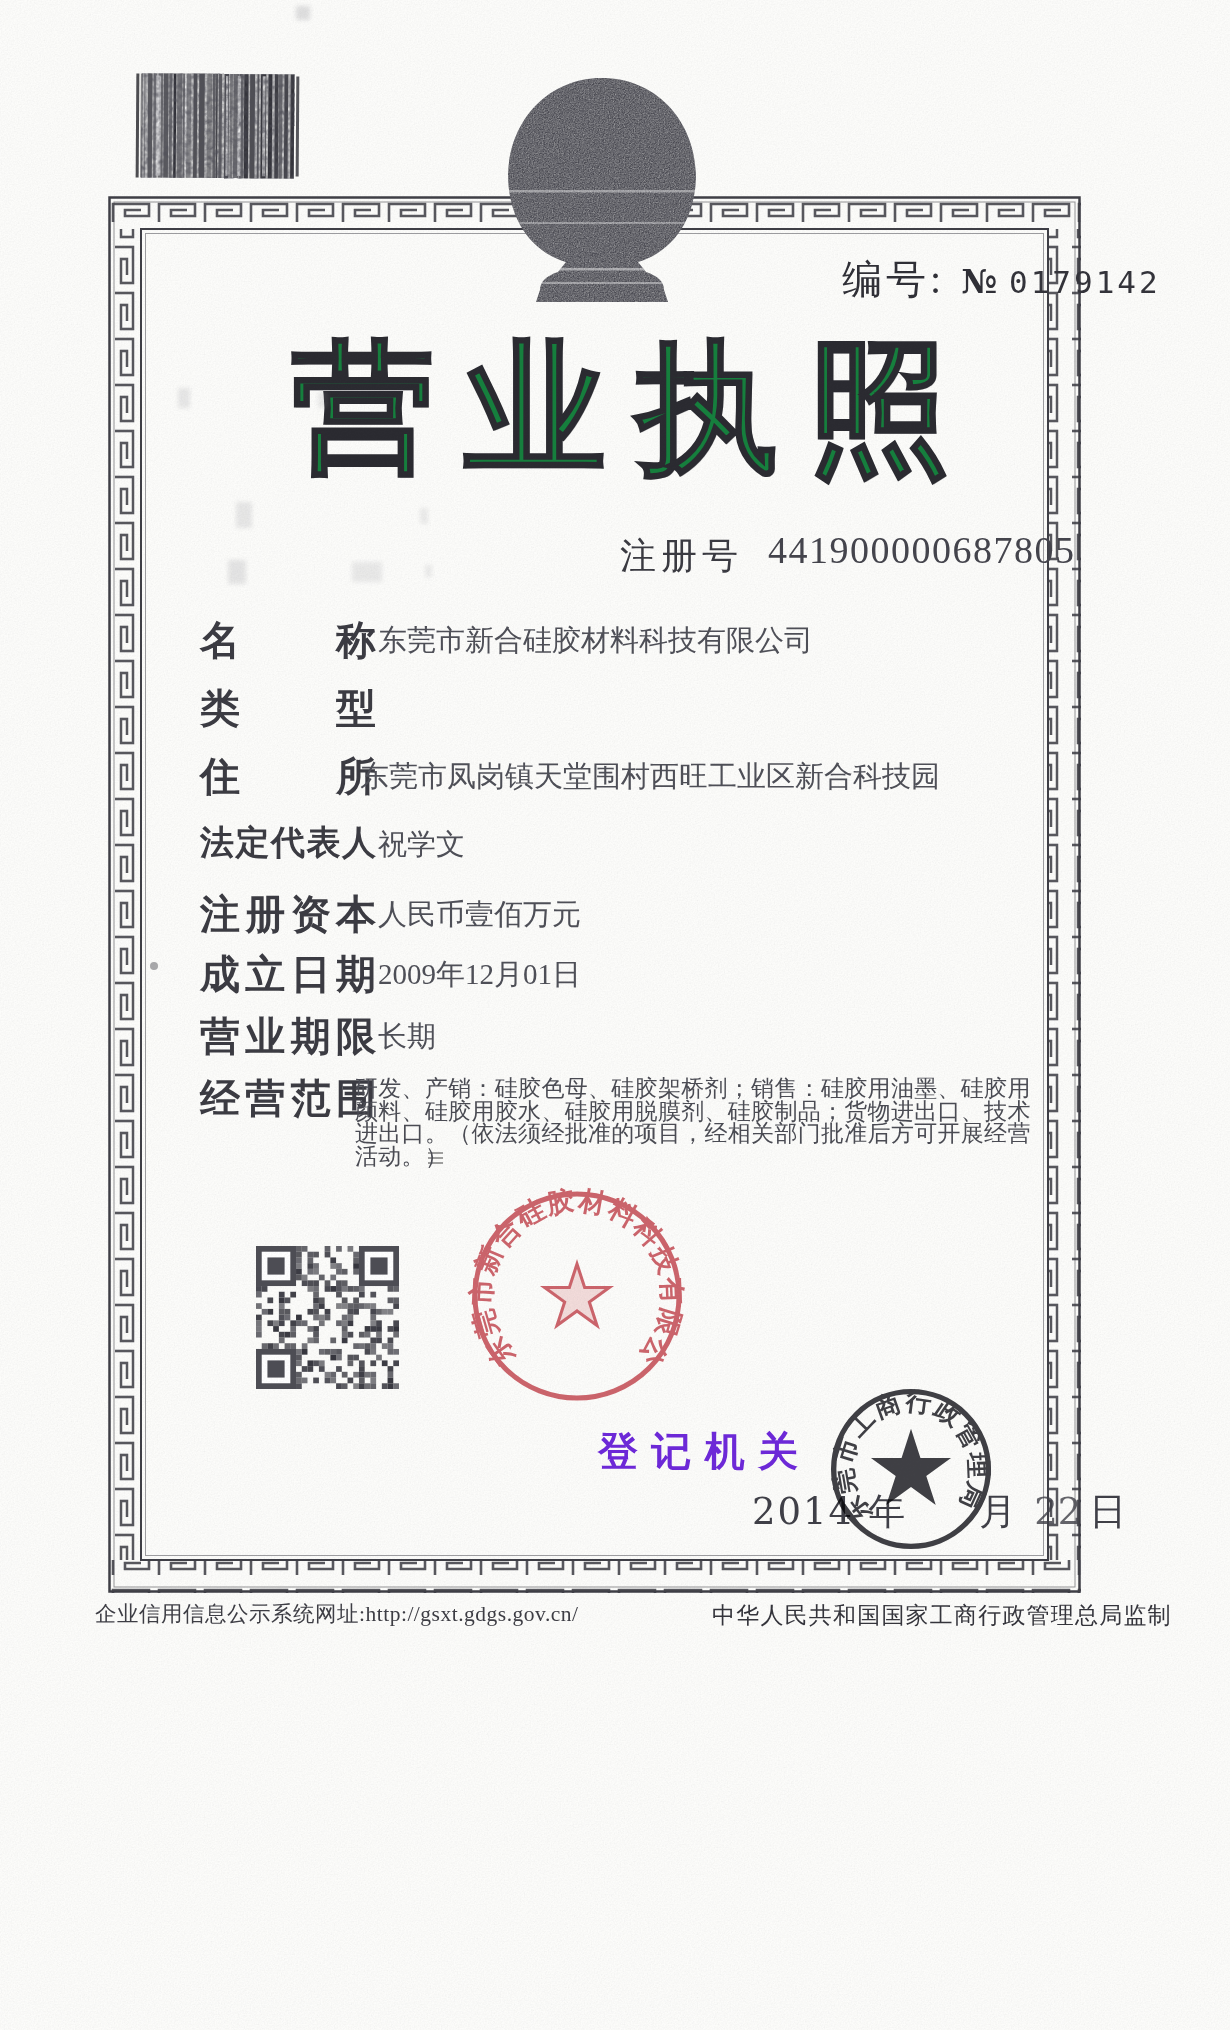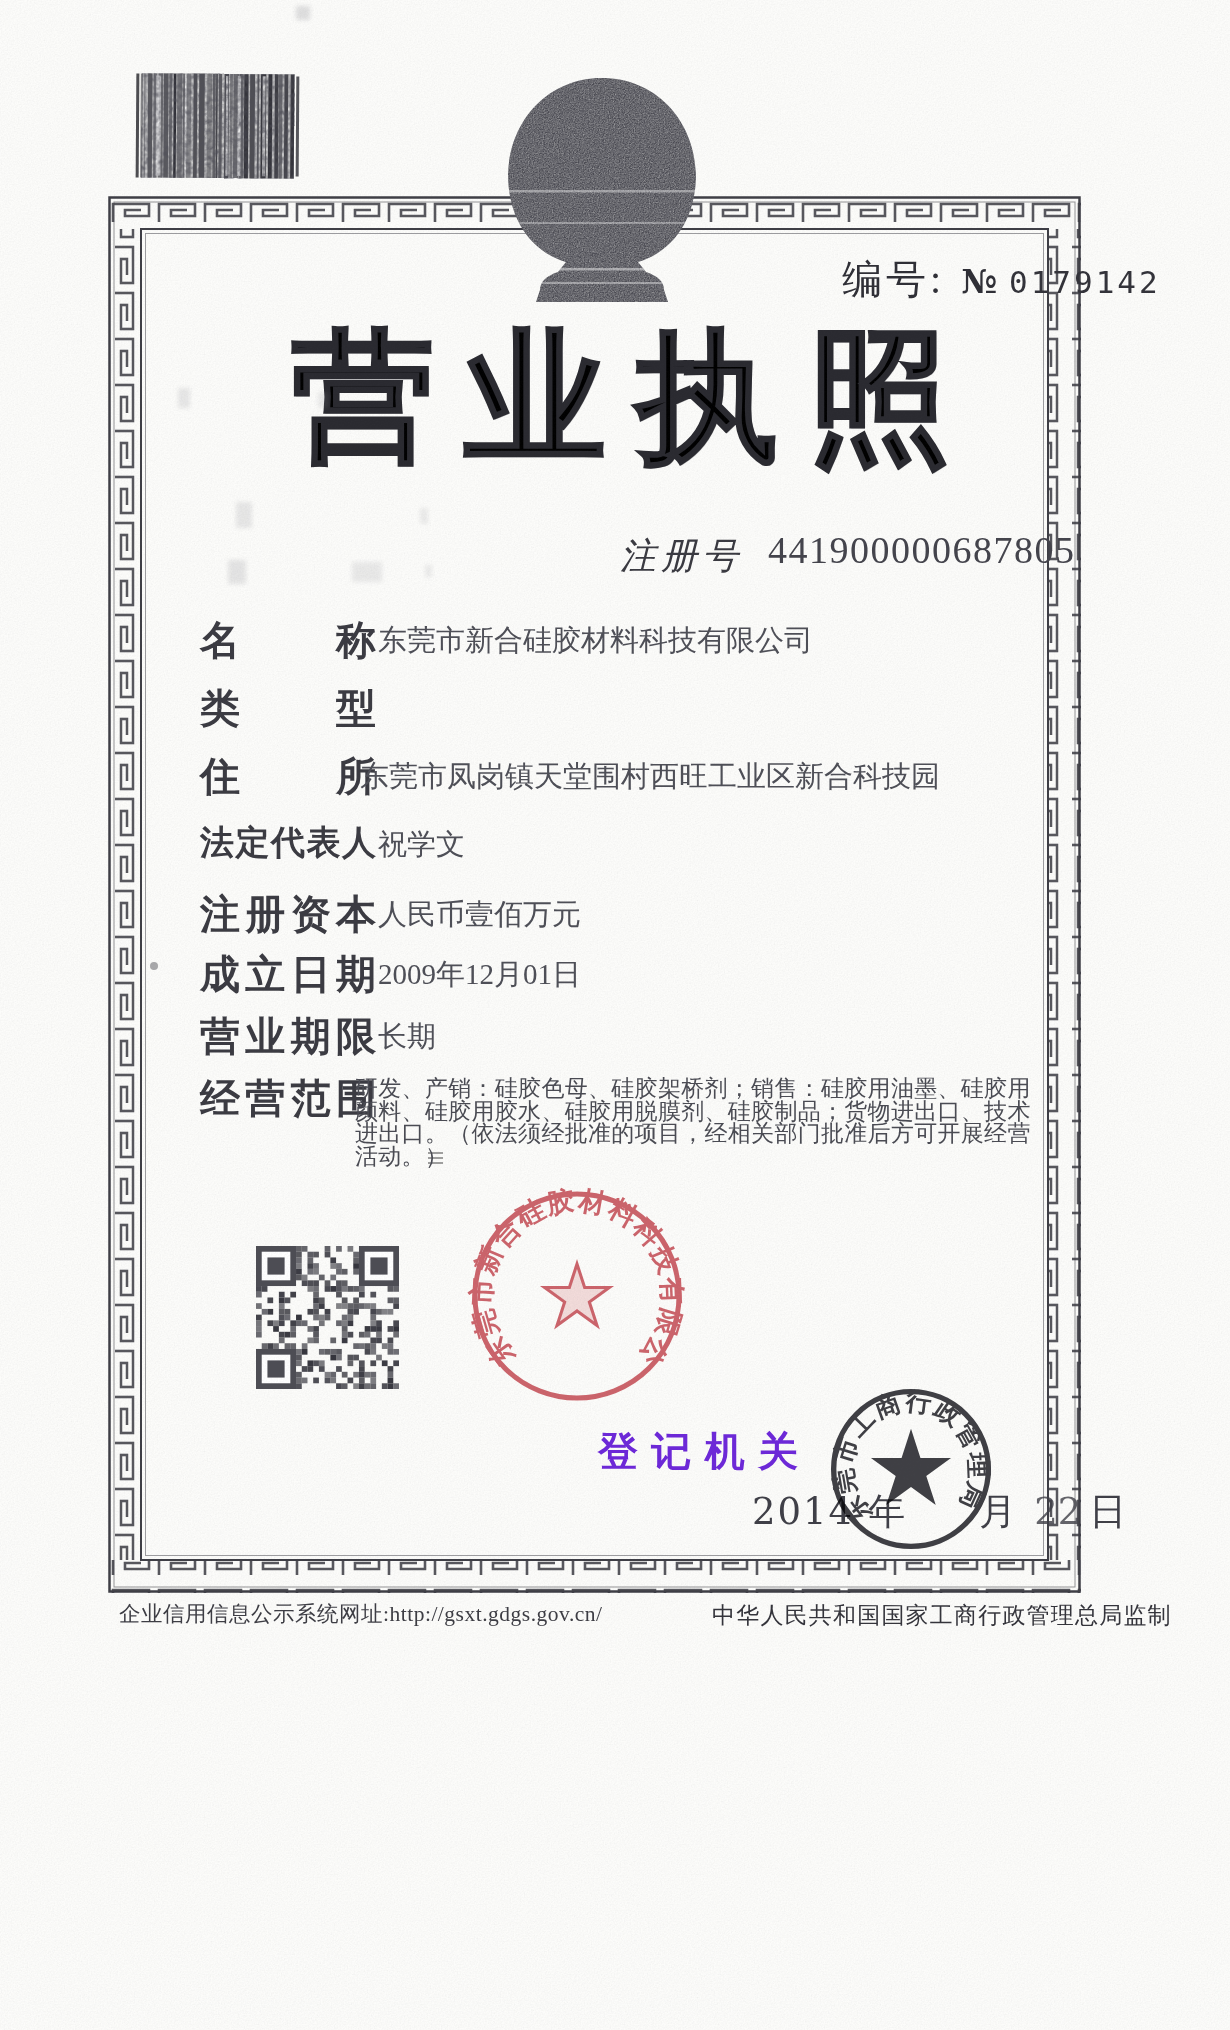--- a/index.html
+++ b/index.html
@@ -5,44 +5,44 @@
   html,body{margin:0;padding:0;background:#ffffff;}
   #doc{position:relative;width:1230px;height:2030px;background:#fcfcfa;overflow:hidden;
        font-family:"Liberation Serif",serif;color:#2e2e34;}
   .abs{position:absolute;}
   
   .serial{position:absolute;left:842px;top:252px;display:flex;align-items:baseline;color:#2f2f36;}
   .serial .lab{font-size:40px;letter-spacing:4px;}
   .serial .numero{font-size:33px;font-weight:bold;margin-left:16px;font-family:"DejaVu Serif",serif;}
   .serial .num{font-size:31px;margin-left:12px;font-family:"DejaVu Sans Mono",monospace;letter-spacing:3px;color:#33333a;}
   
-  .title{position:absolute;left:292px;top:338px;font-family:Liberation Mono, monospace;
-         font-size:142px;font-weight:900;letter-spacing:30px;line-height:1;color:#000000;
+  .title{position:absolute;left:292px;top:338px;font-family:Liberation Serif, serif;
+         font-size:142px;font-weight:900;letter-spacing:30px;line-height:1;color:#15803d;
          -webkit-text-stroke:2px #2a2a30;text-shadow:1px 1px 0 rgba(40,40,46,.35);white-space:nowrap;}
   
   .reglabel{position:absolute;left:620px;top:532px;width:118px;font-size:36px;color:#3a3a41;
-            text-align:justify;text-align-last:justify;text-justify:inter-character;font-style:italic;}
+            text-align:justify;text-align-last:justify;text-justify:inter-character;}
   .regnum{position:absolute;left:768px;top:528px;font-size:38px;letter-spacing:1.5px;color:#44444c;}
   
   .flabel{position:absolute;left:200px;width:176px;font-size:40px;font-weight:600;color:#3b3b42;
           text-align:justify;text-align-last:justify;text-justify:inter-character;white-space:nowrap;}
   .flabel.tight{font-size:34px;}
   .fvalue{position:absolute;left:378px;font-size:29px;color:#4e4f57;white-space:nowrap;}
   .fvalue.scope{left:355px;width:676px;font-size:23px;line-height:22.5px;white-space:normal;
                 letter-spacing:.3px;color:#4a4b53;}
   
   .registrar{position:absolute;left:598px;top:1424px;width:200px;font-size:40px;font-weight:600;color:#6d28d9;
              text-align:justify;text-align-last:justify;text-justify:inter-character;}
   .dateline{position:absolute;left:752px;top:1487px;display:flex;align-items:baseline;
             font-size:37px;color:#3f3f47;text-align:center;}
   .dateline .y{font-family:"DejaVu Serif",serif;letter-spacing:2px;}
   .dateline .u1{margin-left:14px;} .dateline .u2{margin-left:74px;}
   .dateline .d{margin-left:18px;opacity:.8;font-family:"DejaVu Serif",serif;} .dateline .u3{margin-left:8px;}
   
-  .footL{position:absolute;left:95px;top:1599px;font-size:21.5px;letter-spacing:.5px;color:#3d3d44;margin-left:24px;}
+  .footL{position:absolute;left:95px;top:1599px;font-size:21.5px;letter-spacing:.5px;color:#3d3d44;}
   .footR{position:absolute;left:712px;top:1600px;font-size:23px;letter-spacing:1.2px;color:#34343b;}
   
   .seal{mix-blend-mode:multiply;}
   
   .smudge{position:absolute;background:#8a8a90;filter:blur(2px);}
   .mark3{position:absolute;width:15px;height:12px;opacity:.55;
          background:repeating-linear-gradient(#555 0 2px,transparent 2px 5px);}
   .dotmark{position:absolute;background:#55555c;border-radius:50%;}
 </style>
 </head>

